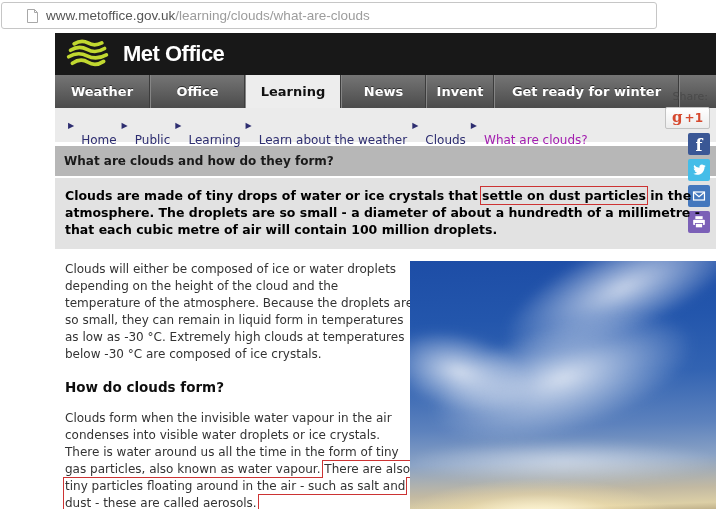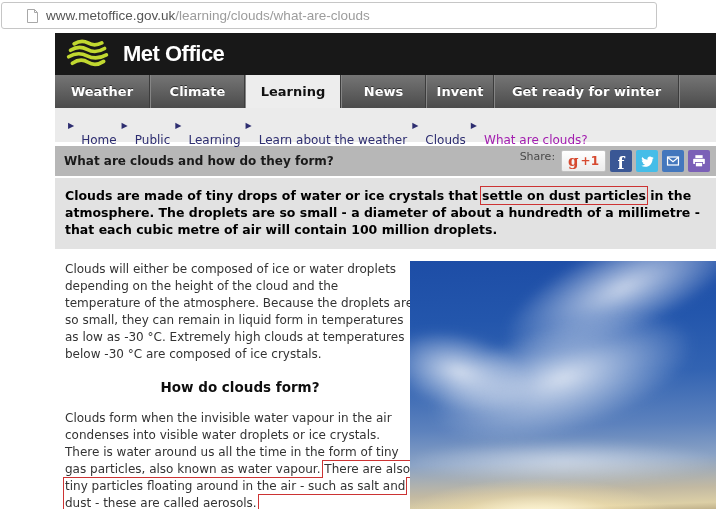--- a/index.html
+++ b/index.html
@@ -36,21 +36,21 @@
   .crumb .arrow { font-size:8px; color:#2d2d70; margin:0 7px 0 5px; }
   .crumb .lbl { color:#2d2d70; cursor:pointer;margin-top:30px; }
   .crumb:last-child .lbl { color:#a21caf; cursor:default; }
 
   .gap4 { height:4px; background:#fff; }
   .gap2 { height:2px; background:#fff; }
 
   .title-bar { height:30px; background:#b7b7b7; display:flex; align-items:center;
     justify-content:space-between; padding:0 6px 0 9px; }
   .title-bar h1 { font-size:12px; font-weight:bold; color:#1a1a1a; }
-  .share { display:flex; align-items:flex-start; gap:4px; }
+  .share { display:flex; align-items:flex-end; gap:4px;flex-direction:column; }
   .share .share-lbl { font-size:11px; color:#4a4a4a; margin-right:2px; }
   .btn-gplus { height:22px; display:flex; align-items:center; padding:0 6px; gap:2px;
     background:linear-gradient(#ffffff,#ececec); border:1px solid #c2c2c2;
     border-radius:2px; cursor:pointer; }
   .btn-gplus .g { font-family:"DejaVu Serif", serif; font-weight:bold; font-size:15px;
     color:#d6492f; line-height:1; }
   .btn-gplus .p1 { font-size:12px; font-weight:bold; color:#d6492f; line-height:1; }
   .sq { width:22px; height:22px; border-radius:2px; display:flex; align-items:center;
     justify-content:center; cursor:pointer; }
   .sq.fb { background:#3a5795; color:#fff; font-weight:bold; font-size:16px;
@@ -58,21 +58,21 @@
 
   .intro { background:#e2e2e2; padding:9px 10px 11px 10px; font-size:12.5px;
     font-weight:bold; color:#000000; line-height:17px; }
 
   .redbox { outline:1px solid #cc3333; outline-offset:1px; }
 
   .content { position:relative; background:#fff; height:268px; }
   .text-col { position:absolute; left:10px; top:12px; width:350px;
     font-size:12px; line-height:17px; color:#333; }
   .text-col p { margin-bottom:16px; }
-  .text-col h2 { font-size:13.5px; color:#0e0e0e; margin:0 0 14px 0;text-align:center; }
+  .text-col h2 { font-size:13.5px; color:#0e0e0e; margin:0 0 14px 0; }
 
   .photo { position:absolute; left:355px; top:12px; width:306px; height:300px;
     overflow:hidden;
     background:
       radial-gradient(ellipse 60% 18% at 42% 86%, rgba(255,255,250,.97) 0%, rgba(255,246,214,.85) 18%, rgba(255,234,178,.35) 45%, rgba(255,230,170,0) 75%),
       linear-gradient(178deg, #1d4da6 0%, #2356ac 20%, #3263b2 38%, #5d82bd 55%, #8ba3c5 66%, #c2b9a2 76%, #dccfa6 81%, #96835f 87%, #39322a 93%, #1f1a13 100%); }
   .cloud { position:absolute; border-radius:50%; filter:blur(5px); }
   .c1 { left:4%; top:20%; width:92%; height:38%; transform:rotate(-17deg);
     background:radial-gradient(ellipse, rgba(255,255,255,.8) 0%, rgba(255,255,255,0) 68%); }
   .c2 { right:-12%; top:-6%; width:85%; height:30%; transform:rotate(-24deg);
@@ -108,21 +108,21 @@
             <path d="M8 27 Q17 21 25 26 T42 25"></path>
           </g>
         </svg>
       </span>
       <span class="logo-text">Met Office</span>
     </span>
   </div>
 
   <div class="nav">
     <div class="tab" style="width:95px">Weather</div>
-    <div class="tab" style="width:95px">Climate</div>
+    <div class="tab" style="width:95px">Office</div>
     <div class="tab active" style="width:96px">Learning</div>
     <div class="tab" style="width:85px">News</div>
     <div class="tab" style="width:68px">Invent</div>
     <div class="tab" style="width:185px">Get ready for winter</div>
     <div class="filler"></div>
   </div>
 
   <div class="breadcrumb">
     <span class="crumb">
         <span class="arrow">▶</span>

